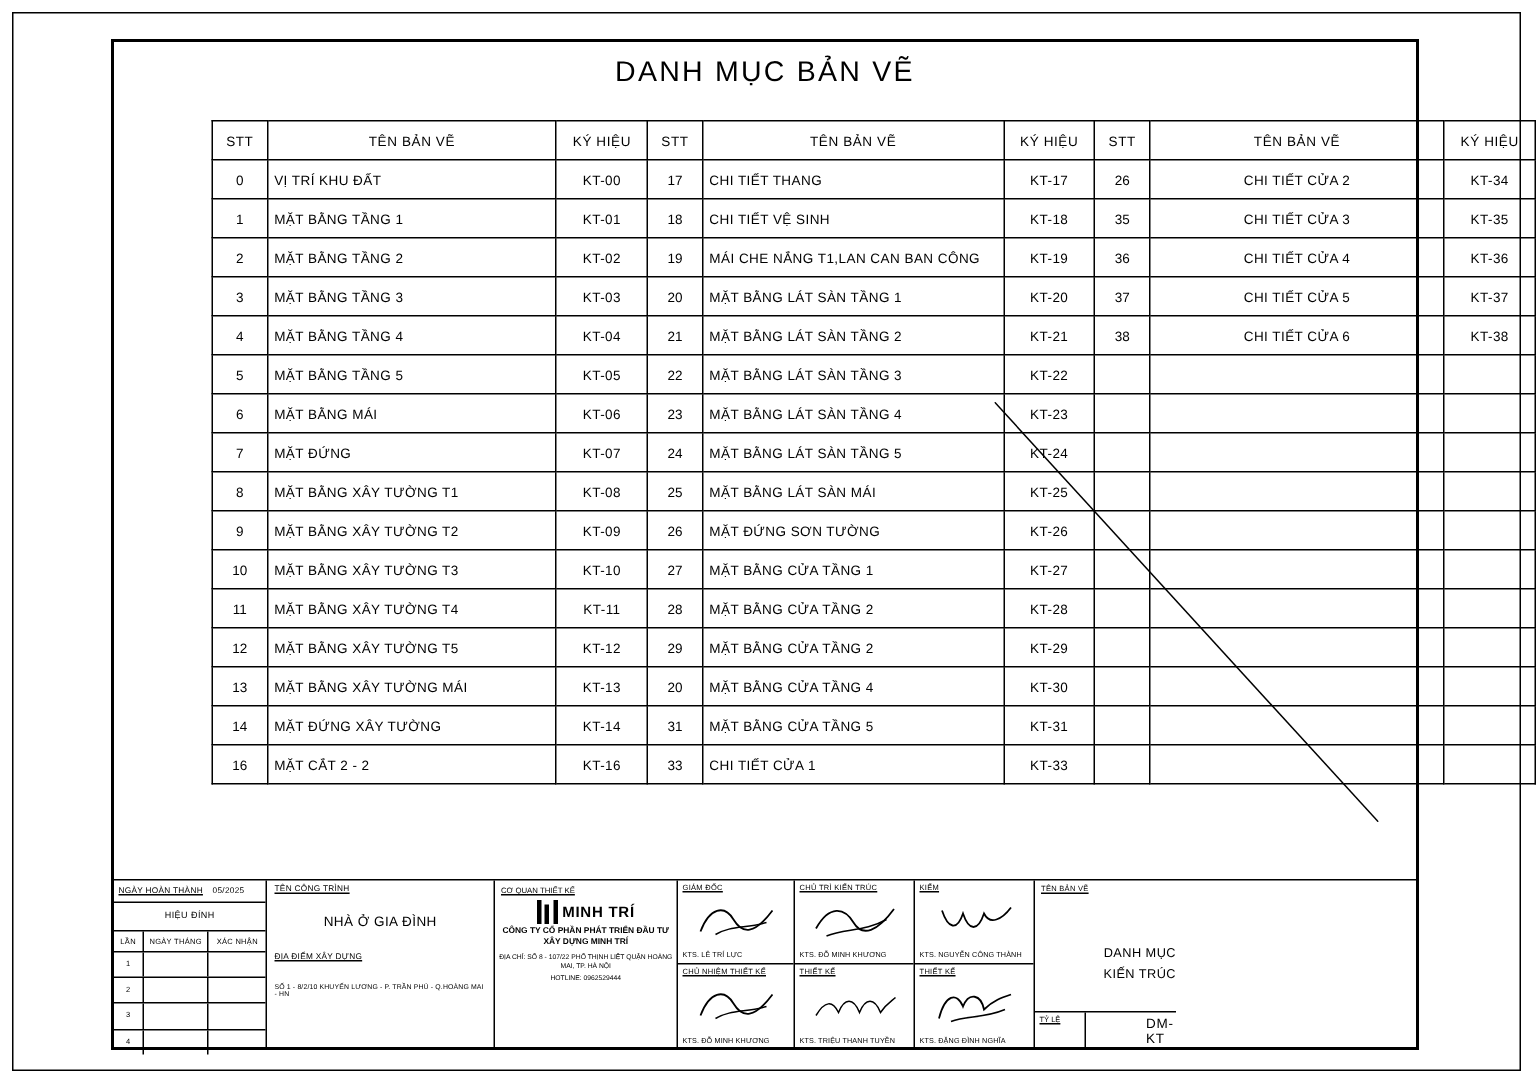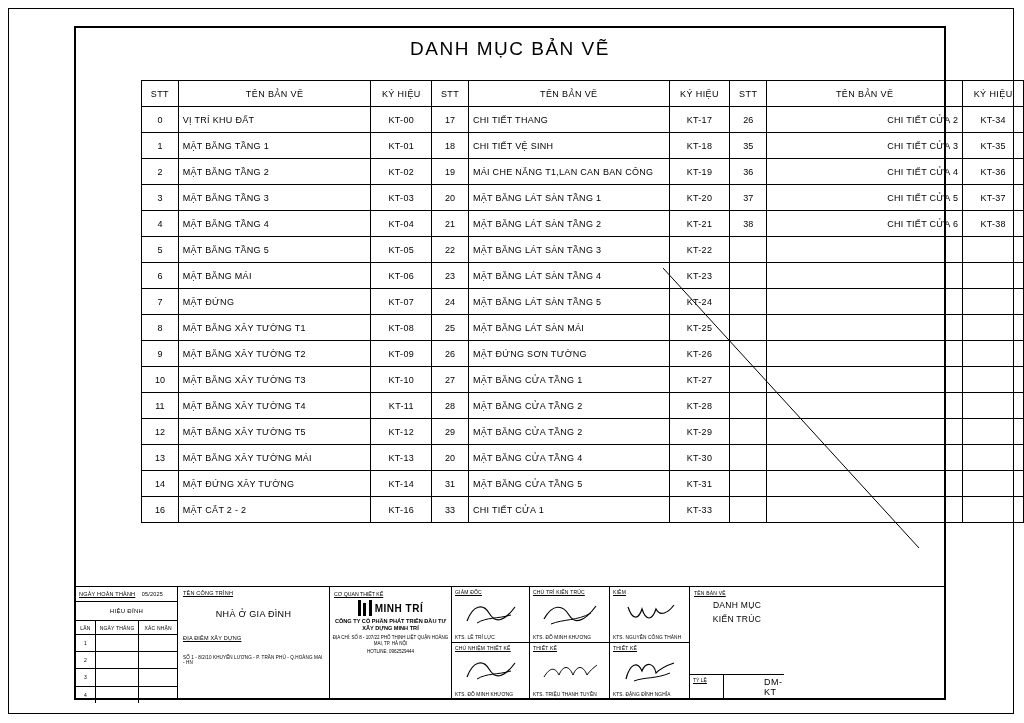--- a/index.html
+++ b/index.html
@@ -61,21 +61,21 @@
     vertical-align: middle;
     white-space: nowrap;
   }
   .main-table thead td {
     text-align: center;
     letter-spacing: .4px;
   }
   .c-stt   { width: 28px;  text-align: center; }
   .c-name  { width: 185px; text-align: left; padding-left: 9px; letter-spacing: .3px;}
   .c-name2 { width: 192px; text-align: left; padding-left: 9px; letter-spacing: .3px;}
-  .c-name3 { width: 190px; text-align: right; padding-left: 9px; letter-spacing: .3px;}
+  .c-name3 { width: 190px; text-align: center; padding-left: 9px; letter-spacing: .3px;}
   .c-code  { width: 52px;  text-align: center; letter-spacing: .3px;}
   .empty-cell { }
   
   .diag {
     position: absolute;
     left: 663px; top: 268px;
     width: 256px; height: 280px;
     pointer-events: none;
   }
 
@@ -161,21 +161,21 @@
   .sign-name {
     position: absolute; left: 3px; bottom: 2px;
     font-size: 4.8px; letter-spacing: .1px;
   }
   .scribble { position: absolute; left: 50%; top: 14px; transform: translateX(-50%); }
 
   
   .tb-dwg { width: 94px; position: relative; }
   .dwg-lbl { font-size: 5px; text-decoration: underline; padding: 3px 0 0 4px; letter-spacing:.2px;}
   .dwg-name {
-    text-align: center; font-size: 8.5px; margin-top: 2px; line-height: 1.7; letter-spacing: .3px;
+    text-align: right; font-size: 8.5px; margin-top: 32px; line-height: 1.7; letter-spacing: .3px;
   }
   .dwg-bottom {
     position: absolute; left: 0; bottom: 0; width: 100%; height: 24px;
     border-top: 1px solid #000; display: flex; box-sizing: border-box;
   }
   .dwg-bottom .tl {
     width: 34px; border-right: 1px solid #000; box-sizing: border-box;
     font-size: 5px; padding: 2px 0 0 3px; text-decoration: underline;
   }
   .dwg-bottom .code {

